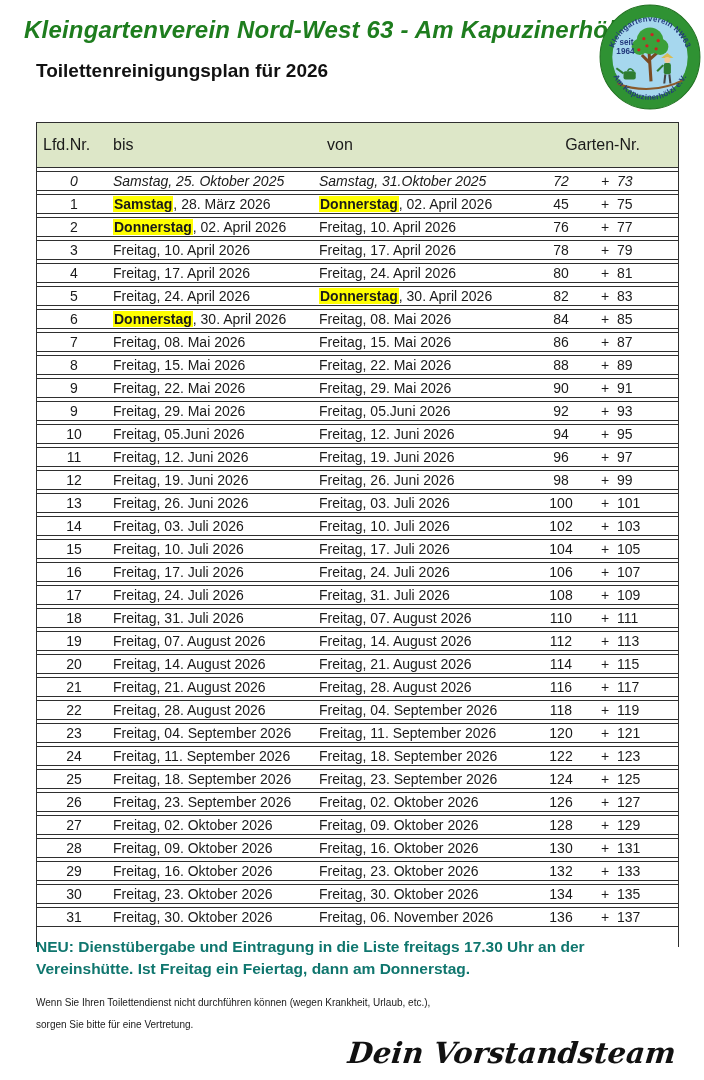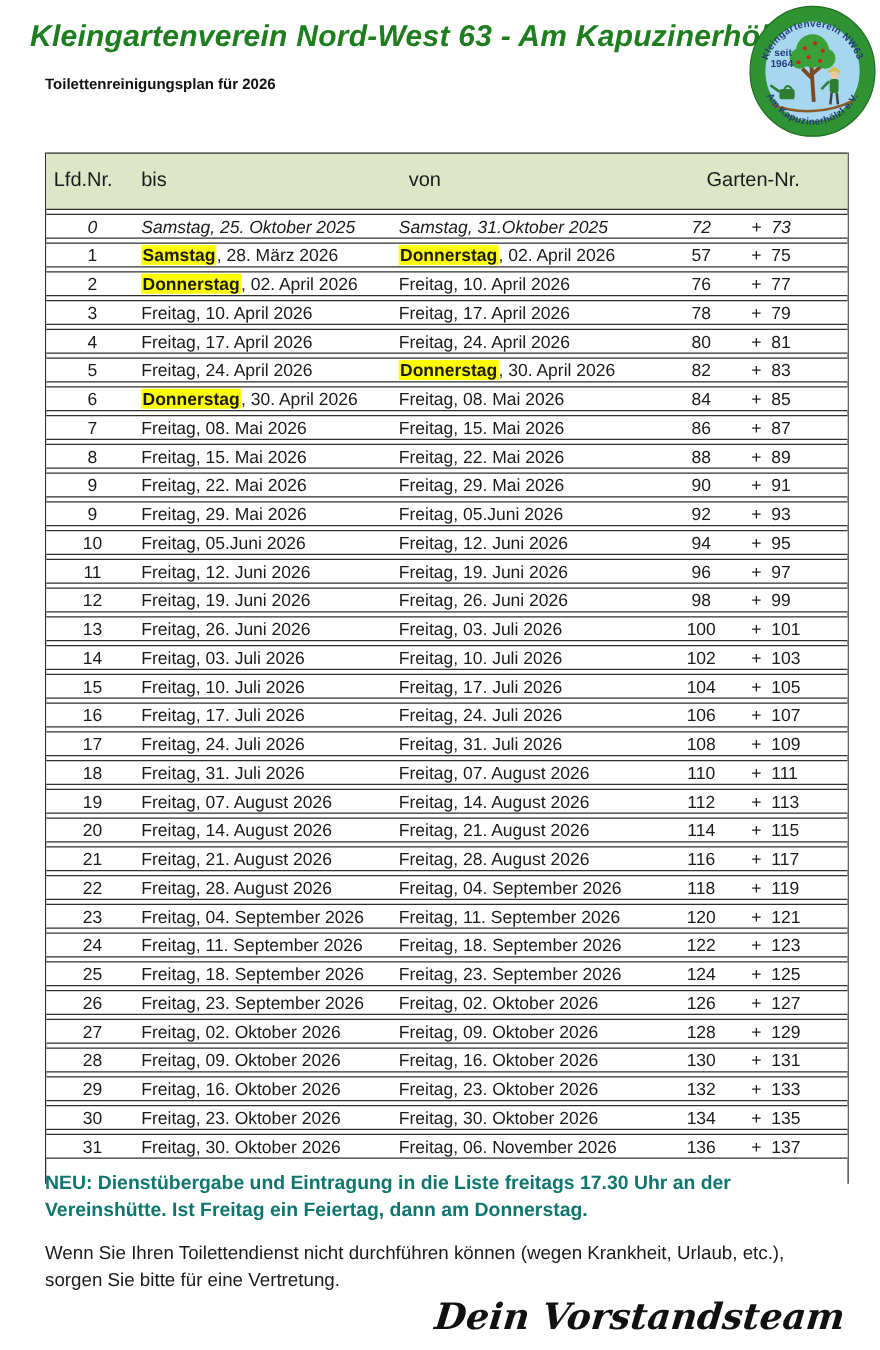--- a/index.html
+++ b/index.html
@@ -1,38 +1,38 @@
 <!DOCTYPE html>
 <html style="--title_green: #1e7d1e; --header_bg: #dde7c8; --highlight: #ffff00; --border: #2f2f2f;"><head>
 <meta charset="utf-8">
 <style>
   html,body{margin:0;padding:0}
   body{width:704px;height:1080px;background:#fff;font-family:"Liberation Sans",sans-serif;color:#1a1a1a;overflow:hidden;position:relative}
   .title{position:absolute;left:24px;top:16px;font-size:24px;font-weight:bold;font-style:italic;color:var(--title_green,#1e7d1e);letter-spacing:.2px}
-  .subtitle{position:absolute;left:36px;top:60px;font-size:12px;font-weight:bold;color:#111}
+  .subtitle{position:absolute;left:36px;top:60px;font-size:19px;font-weight:bold;color:#111}
   .logo{position:absolute;right:3px;top:4px;width:102px;height:106px}
   .table{position:absolute;left:36px;top:122px;width:643px;box-sizing:border-box;border-left:1px solid var(--border,#2f2f2f);border-right:1px solid var(--border,#2f2f2f)}
   .thead{display:flex;align-items:center;height:46px;background:var(--header_bg,#dde7c8);border-top:1px solid var(--border,#2f2f2f);border-bottom:1px solid var(--border,#2f2f2f);font-weight:normal;font-size:16px;box-sizing:border-box}
   .row{display:flex;align-items:center;height:20px;margin-top:3px;border-top:1px solid var(--border,#2f2f2f);border-bottom:1px solid var(--border,#2f2f2f);font-size:14px;box-sizing:border-box;background:#fff}
   .row.italic{font-style:italic}
   .c{display:block;white-space:nowrap}
   .nr{width:74px;text-align:center}
   .von{width:206px;padding-left:2px;box-sizing:border-box}
   .bis{width:212px;padding-left:2px;box-sizing:border-box}
   .g1{width:64px;text-align:center}
   .plus{width:24px;text-align:center}
   .g2{flex:1;text-align:left}
   .h-lfdnr{width:74px;padding-left:6px;box-sizing:border-box}
   .h-von{width:200px;padding-left:2px}
   .h-bis{width:212px;padding-left:2px}
   .h-garten{flex:1;text-align:center}
   .day.hl{background:var(--highlight,#ffff00);font-weight:bold;padding:0 1px}
   .t-foot{height:20px}
   .notice{position:absolute;left:36px;top:936px;font-size:15.5px;font-weight:bold;line-height:22px;color:#0f766e}
-  .info{position:absolute;left:36px;top:992px;font-size:15px;line-height:22px;color:#1a1a1a}
+  .info{position:absolute;left:36px;top:992px;font-size:10px;line-height:22px;color:#1a1a1a}
   .signature{position:absolute;right:28px;top:1036px;font-family:"DejaVu Serif",serif;font-style:italic;font-weight:bold;font-size:29px;color:#111;transform:skewX(-6deg)}
   .logo-arc{font-size:7.6px;font-weight:bold;fill:#233a7d;letter-spacing:.3px}
   .logo-seit{font-size:8px;font-weight:bold;fill:#233a7d}
 </style>
 </head>
 <body>
 
 <div class="title">Kleingartenverein Nord-West 63 - Am Kapuzinerhölzl e.V.</div>
 
 <svg class="logo" viewBox="0 0 100 104" xmlns="http://www.w3.org/2000/svg">
@@ -90,21 +90,21 @@
         <span class="c bis"><span class="day">Samstag</span><span>, 31.Oktober 2025</span></span>
         <span class="c g1">72</span>
         <span class="c plus">+</span>
         <span class="c g2">73</span>
       </div>
 
       <div class="row">
         <span class="c nr">1</span>
         <span class="c von"><span class="day hl">Samstag</span><span>, 28. März 2026</span></span>
         <span class="c bis"><span class="day hl">Donnerstag</span><span>, 02. April 2026</span></span>
-        <span class="c g1">57</span>
+        <span class="c g1">45</span>
         <span class="c plus">+</span>
         <span class="c g2">75</span>
       </div>
 
       <div class="row">
         <span class="c nr">2</span>
         <span class="c von"><span class="day hl">Donnerstag</span><span>, 02. April 2026</span></span>
         <span class="c bis"><span class="day">Freitag</span><span>, 10. April 2026</span></span>
         <span class="c g1">76</span>
         <span class="c plus">+</span>

